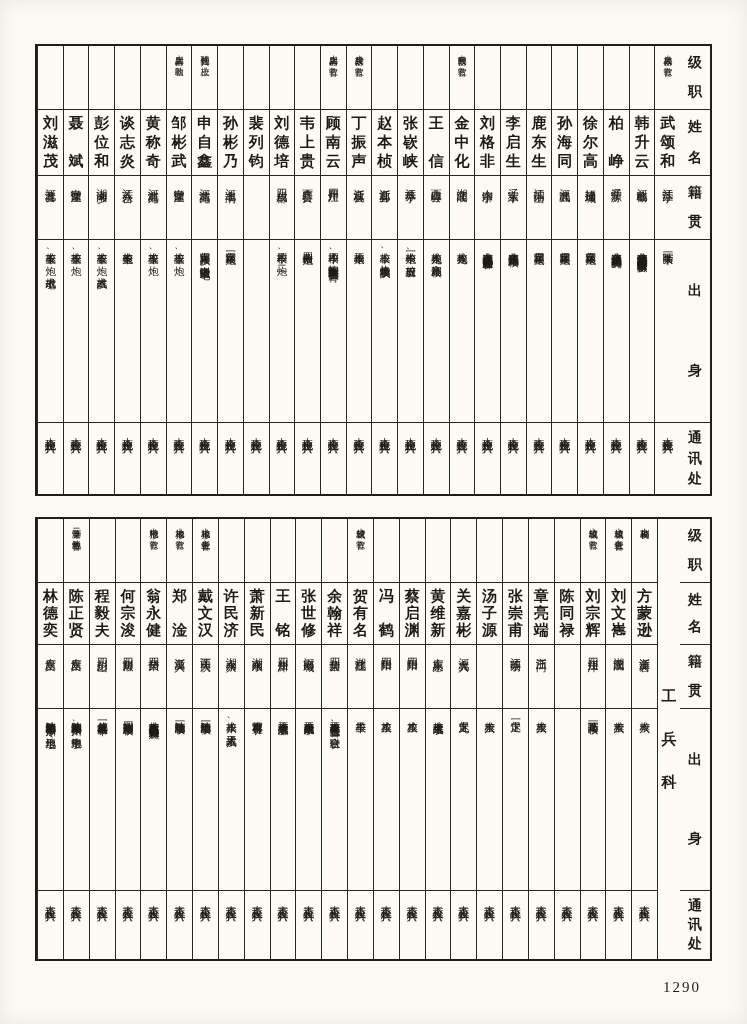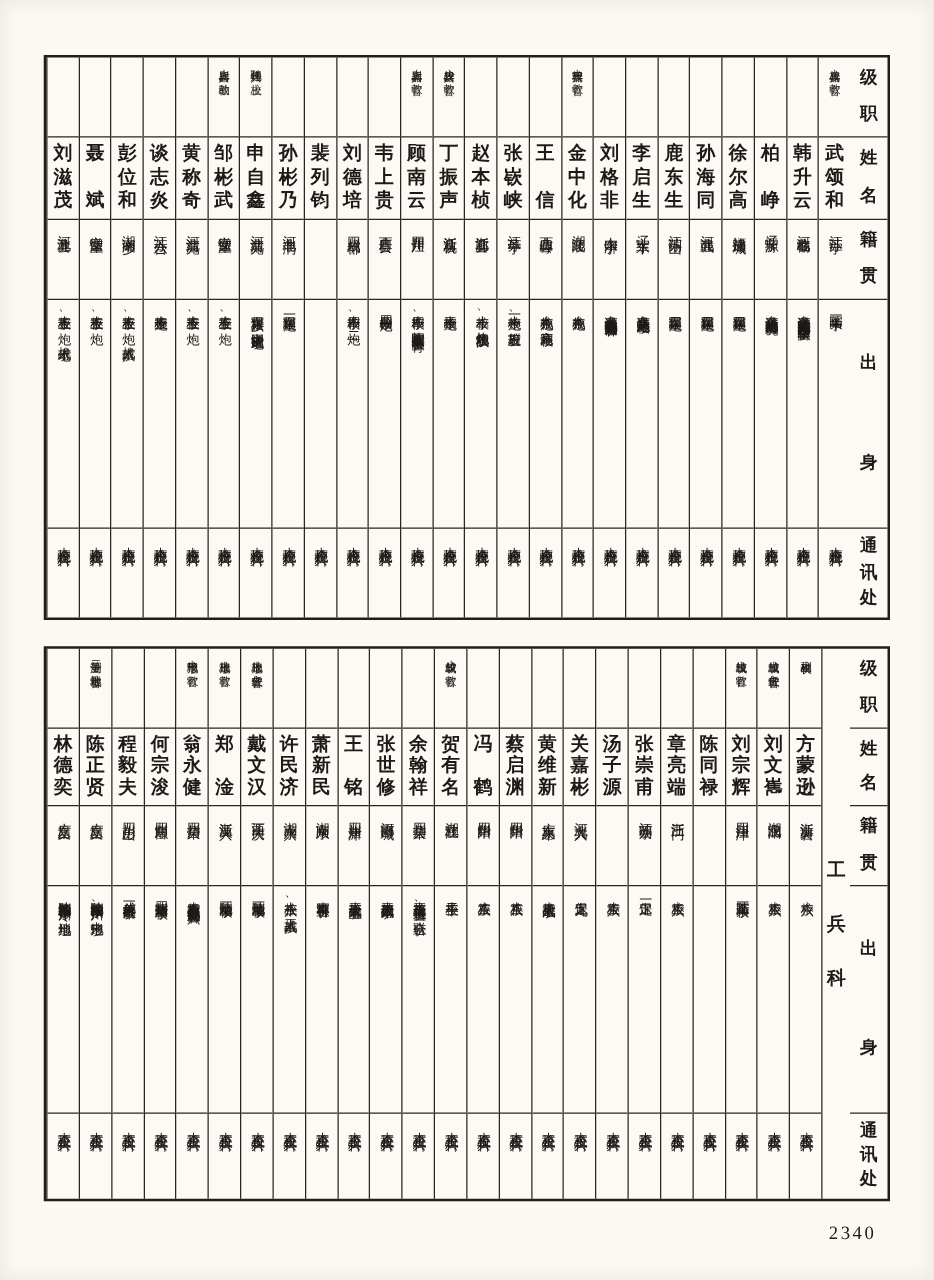--- a/index.html
+++ b/index.html
@@ -1075,14 +1075,14 @@
           <span class="vtext">广东文昌</span>
         </div>
         <div class="cell c-bg">
           <span class="vtext">陆地测量学校十四广州专　地形组</span>
         </div>
         <div class="cell c-contact">
           <span class="vtext">本校工兵科</span>
         </div>
       </div>
     </div>
-  <div class="page-number">2340</div>
+  <div class="page-number">1290</div>
 </div>
 
 </body></html>

